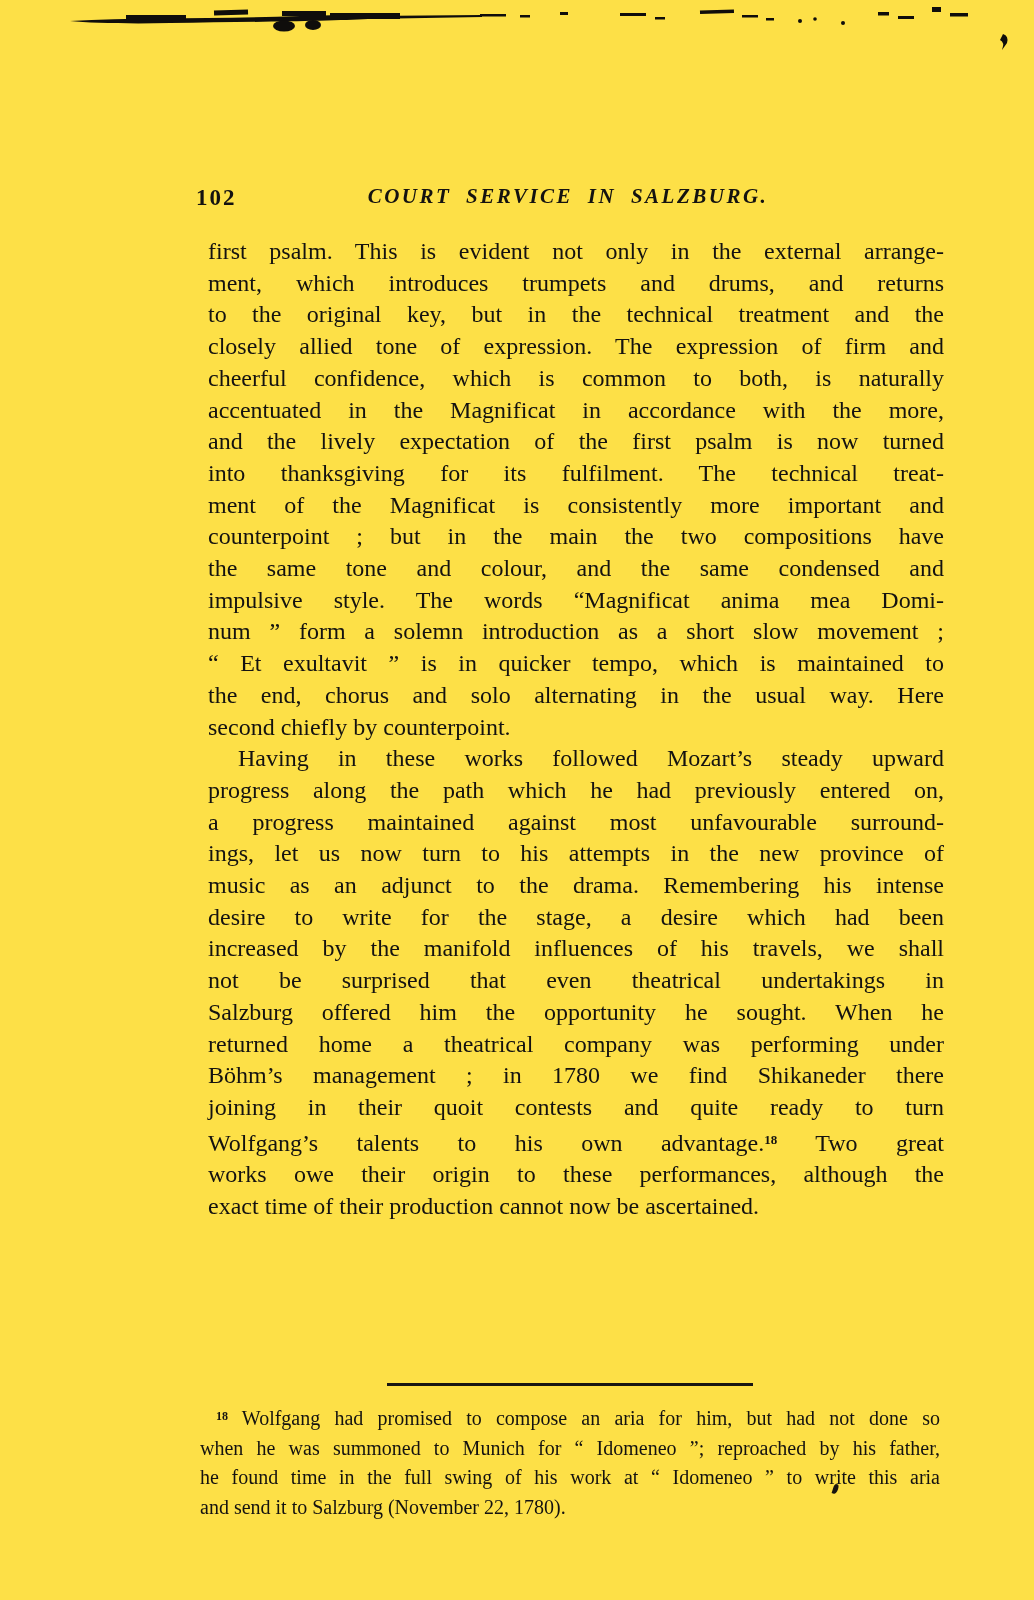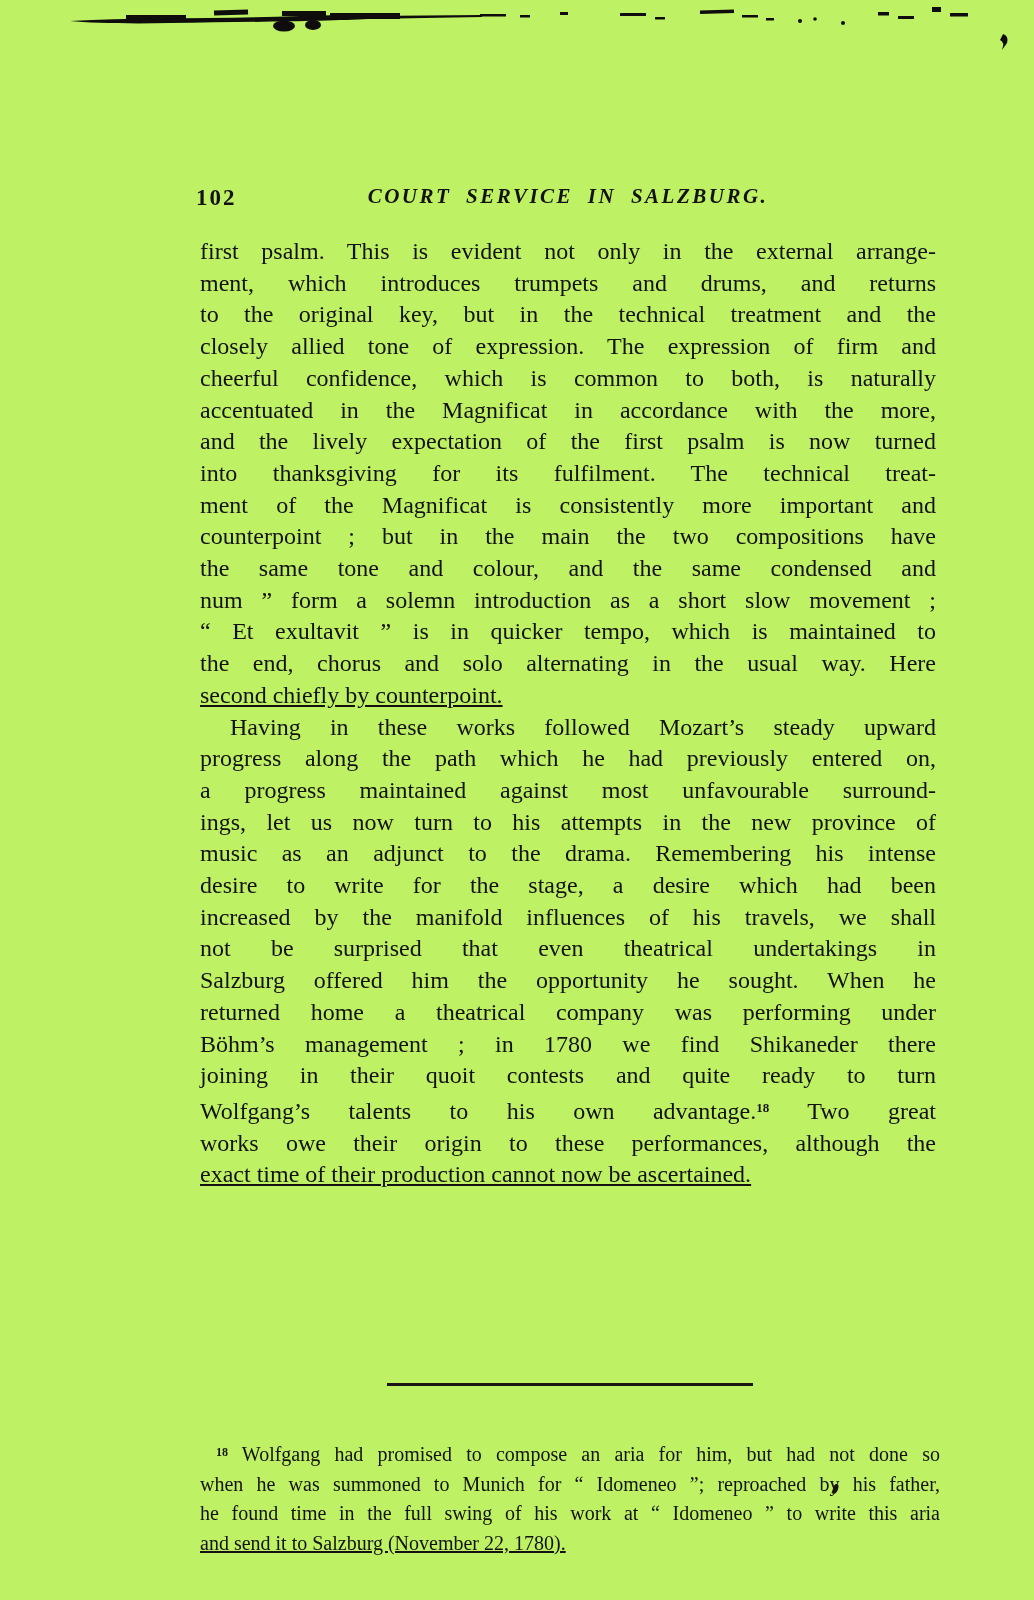--- a/index.html
+++ b/index.html
@@ -1,33 +1,33 @@
 <!DOCTYPE html>
 <html><head>
 <meta charset="utf-8">
 <style>
   html,body{margin:0;padding:0;background:#fcfcfa;}
   .page{
-    position:relative;width:1034px;height:1600px;background:#bef264;
+    position:relative;width:1034px;height:1600px;background:#fde047;
     color:#141210;font-family:"Liberation Serif","DejaVu Serif",serif;
     overflow:hidden;
   }
   .smudge{position:absolute;top:0;left:0;}
   .header{position:absolute;top:184px;left:200px;width:736px;height:30px;}
   .pagenum{position:absolute;left:-4px;top:1px;font-size:23px;font-weight:700;letter-spacing:2px;}
   .title{text-align:center;font-size:21px;font-weight:700;letter-spacing:2.5px;word-spacing:7px;font-style:italic;}
-  .bodytext{position:absolute;top:236px;left:200px;width:736px;font-size:24px;line-height:31.7px;}
+  .bodytext{position:absolute;top:236px;left:208px;width:736px;font-size:24px;line-height:31.7px;}
   .line{text-align:justify;text-align-last:justify;}
-  .endline{text-align-last:left;text-decoration:underline;}
+  .endline{text-align-last:left;}
   .indent{text-indent:30px;}
   .ital{font-style:italic;}
   sup.fnref{font-size:13px;vertical-align:7px;font-weight:700;}
   .divider{position:absolute;top:1383px;left:387px;width:366px;height:3px;background:#191613;}
   .footnote{position:absolute;top:1402px;left:200px;width:740px;font-size:20px;line-height:29.6px;}
-  .fn-indent{text-indent:16px;margin-top:36px;}
+  .fn-indent{text-indent:16px;}
   .footnote sup.fnref{font-size:12px;vertical-align:5px;}
   .ink-speck{
     position:absolute;top:1484px;left:833px;width:5px;height:10px;background:#17130f;
     border-radius:50% 50% 60% 0;transform:rotate(18deg);
   }
 </style>
 </head>
 <body>
 
 <div class="page">
@@ -72,20 +72,21 @@
         <div class="line">ment, which introduces trumpets and drums, and returns</div>
         <div class="line">to the original key, but in the technical treatment and the</div>
         <div class="line">closely allied tone of expression. The expression of firm and</div>
         <div class="line">cheerful confidence, which is common to both, is naturally</div>
         <div class="line">accentuated in the Magnificat in accordance with the more,</div>
         <div class="line">and the lively expectation of the first psalm is now turned</div>
         <div class="line">into thanksgiving for its fulfilment. The technical treat-</div>
         <div class="line">ment of the Magnificat is consistently more important and</div>
         <div class="line">counterpoint ; but in the main the two compositions have</div>
         <div class="line">the same tone and colour, and the same condensed and</div>
+        <div class="line">impulsive style. The words “Magnificat anima mea Domi-</div>
         <div class="line">num ” form a solemn introduction as a short slow movement ;</div>
         <div class="line">“ Et exultavit ” is in quicker tempo, which is maintained to</div>
         <div class="line">the end, chorus and solo alternating in the usual way. Here</div>
       </div>
     <div class="line endline">second chiefly by counterpoint.</div>
 
     <div class="line indent">Having in these works followed Mozart’s steady upward</div>
     <div>
         <div class="line">progress along the path which he had previously entered on,</div>
         <div class="line">a progress maintained against most unfavourable surround-</div>

